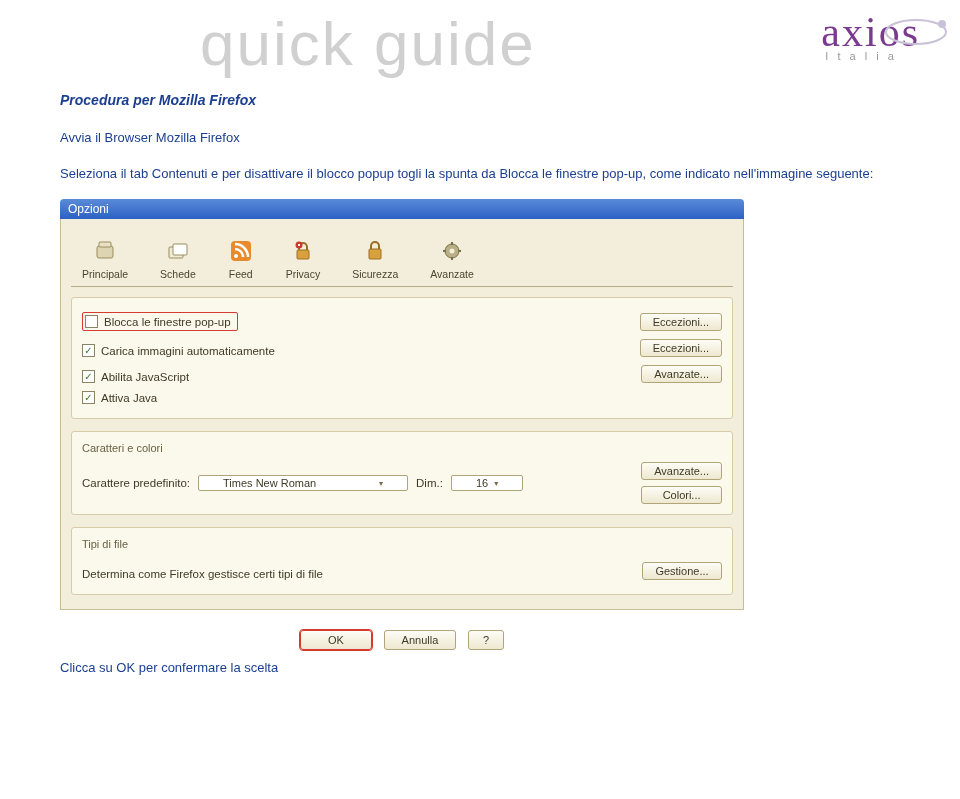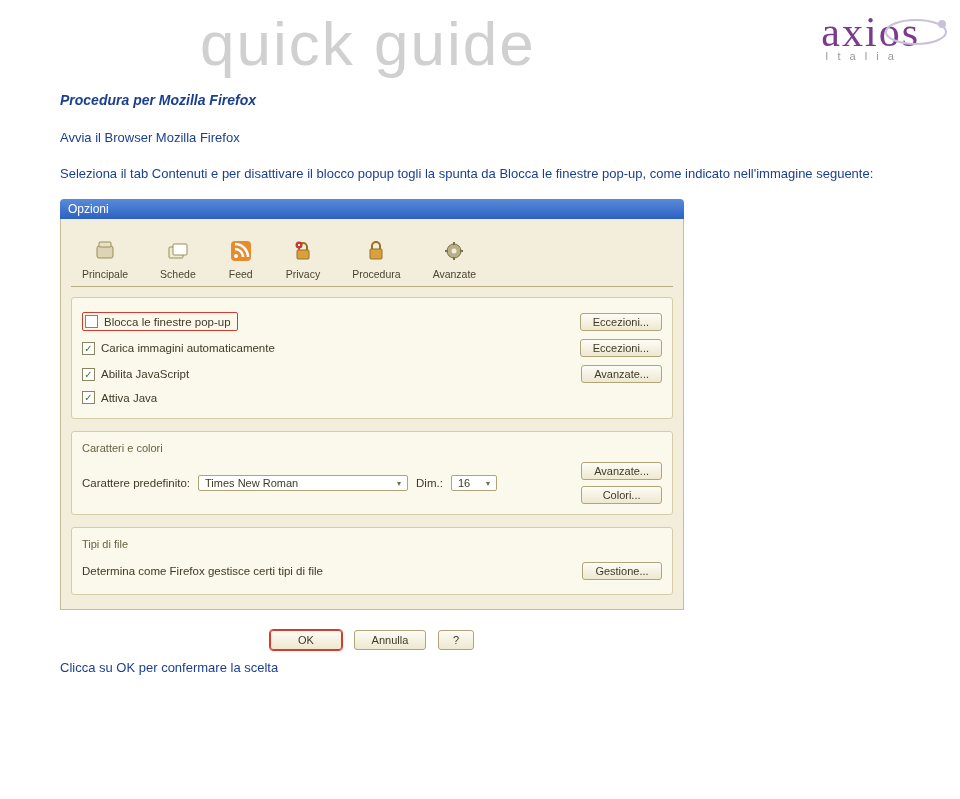--- a/index.html
+++ b/index.html
@@ -66,21 +66,21 @@
   }
   .para {
     color: #1b3f90;
     font-size: 13px;
     line-height: 1.5;
     margin-bottom: 16px;
   }
   
   .dlg-wrap {
     margin-top: 8px;
-    width: 624px;
+    width: 684px;
   }
   .dlg-titlebar {
     background: linear-gradient(#5a8bd8, #2b61c4);
     color: #fff;
     font-size: 12px;
     padding: 3px 8px;
     border-radius: 4px 4px 0 0;
     font-family: Tahoma, sans-serif;
   }
   .dlg-body {
@@ -124,21 +124,21 @@
   }
   .opt-group {
     background: #fbf8ec;
     border: 1px solid #d6cda8;
     border-radius: 3px;
     padding: 10px 10px;
     margin-bottom: 12px;
   }
   .opt-row {
     display: flex;
-    align-items: center;
+    align-items: flex-end;
     justify-content: space-between;
     padding: 4px 0;
     font-size: 11.5px;
     color: #3f3a26;
   }
   .opt-left {
     display: flex;
     align-items: center;
     gap: 6px;
   }
@@ -179,21 +179,21 @@
     display: flex;
     align-items: center;
     gap: 8px;
     font-size: 11.5px;
     color: #3f3a26;
   }
   .select {
     background: #fff;
     border: 1px solid #b0a578;
     border-radius: 2px;
-    padding: 1px 6px;
+    padding: 1px 24px;
     font-size: 11px;
     display: flex;
     align-items: center;
     gap: 6px;
   }
   .select .arrow { font-size: 8px; color: #756c49; }
   .select.wide { min-width: 210px; justify-content: space-between; }
   .select.small { min-width: 46px; justify-content: space-between; }
   .rightcol { margin-left: auto; display: flex; flex-direction: column; gap: 6px; }
   .dlg-buttons {
@@ -276,21 +276,21 @@
           </span>
           <span>Privacy</span>
         </div>
         <div class="tab">
           <span class="ticon">
             <svg width="24" height="24" viewBox="0 0 24 24">
                 <rect x="6" y="10" width="12" height="10" rx="1" fill="#d9a13e" stroke="#9a6f24"></rect>
                 <path d="M8 10 V7 a4 4 0 0 1 8 0 V10" fill="none" stroke="#9a6f24" stroke-width="2"></path>
               </svg>
           </span>
-          <span>Procedura</span>
+          <span>Sicurezza</span>
         </div>
         <div class="tab">
           <span class="ticon">
             <svg width="24" height="24" viewBox="0 0 24 24">
                 <circle cx="12" cy="12" r="7" fill="#b8af87" stroke="#7a7148"></circle>
                 <circle cx="12" cy="12" r="2.5" fill="#f3eedc"></circle>
                 <g stroke="#7a7148" stroke-width="2">
                   <line x1="12" y1="3" x2="12" y2="6"></line>
                   <line x1="12" y1="18" x2="12" y2="21"></line>
                   <line x1="3" y1="12" x2="6" y2="12"></line>

